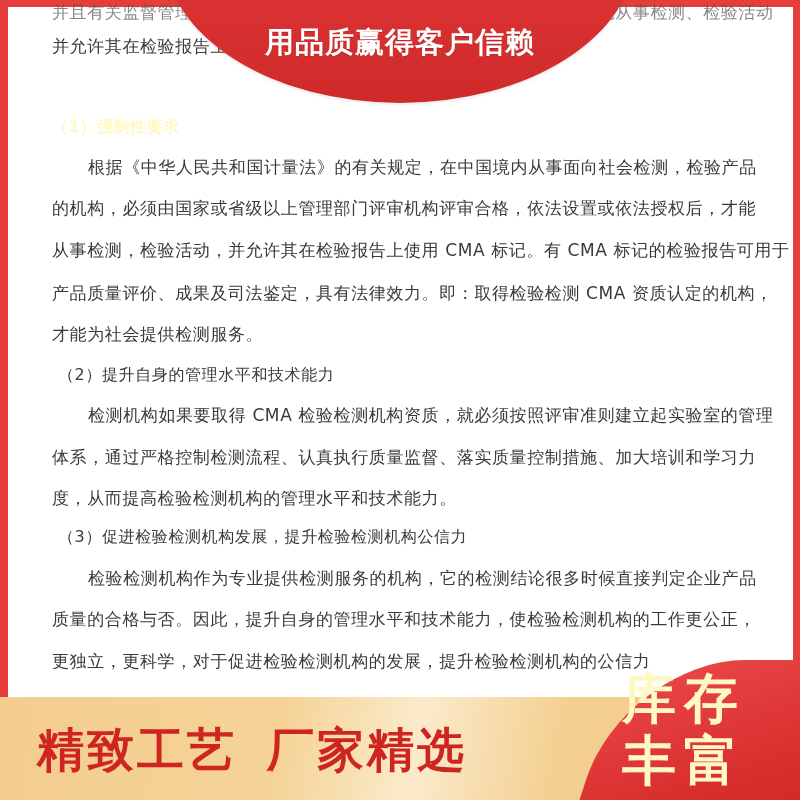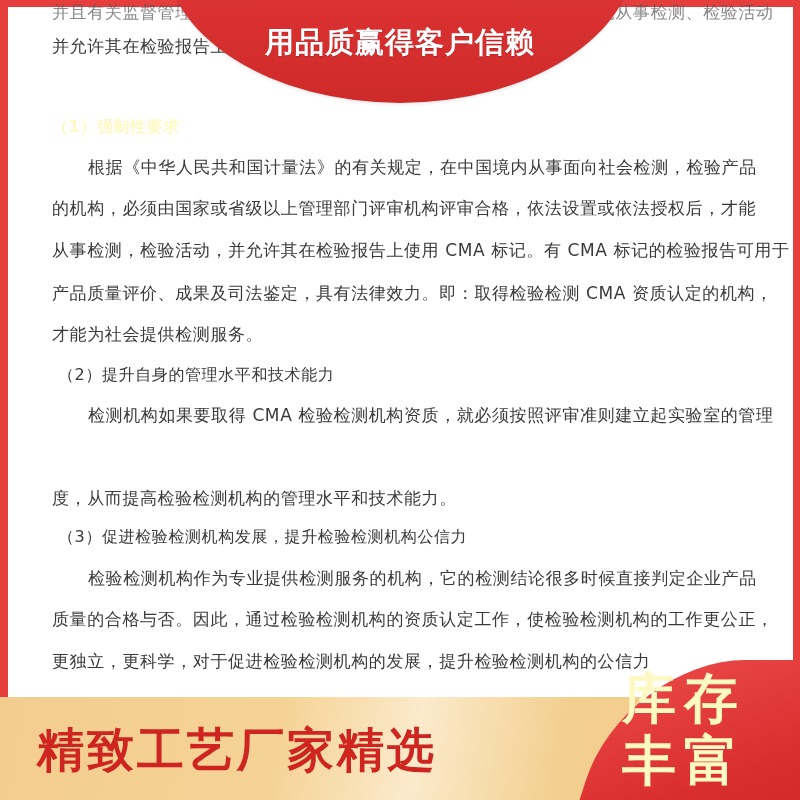--- a/index.html
+++ b/index.html
@@ -38,21 +38,21 @@
       color: #ffffff; font-size: 29px; font-weight: bold; letter-spacing: 1px;
       text-shadow: 0 1px 1px rgba(0,0,0,.15);
     }
     
     .bottom-banner {
       position: absolute; left: 0; top: 697px; width: 800px; height: 103px;
       background: linear-gradient(100deg, #f3cd8f 0%, #f5d396 35%, #fbeacb 52%, #f3cf8f 70%, #f2c98a 100%);
     }
     .bottom-slogan {
       position: absolute; left: 37px; top: 715px; height: 70px;
-      display: flex; align-items: center; 
+      display: flex; align-items: center; gap: 30px;
       color: #cf2521; font-size: 47px; font-weight: bold; letter-spacing: 3px;
     }
     .stock-panel {
       position: absolute; left: 560px; top: 660px; width: 300px; height: 200px;
       background: linear-gradient(160deg, #ec4a4a 0%, #d92e2e 55%, #c92222 100%);
       border-radius: 120px 0 0 0;
       transform: skewX(-18deg);
       transform-origin: bottom left;
     }
     .stock-text {
@@ -72,24 +72,25 @@
     <div class="line faded" style="top:2px; left:52px;">并且有关监督管理部门评审机构评审合格，依法设置或依法授权后，才能从事检测、检验活动</div>
     <div class="line" style="top:36px; left:52px;">并允许其在检验报告上使用</div>
     <div class="line heading" style="top:117px;">（1）强制性要求</div>
     <div class="line" style="top:198px;">的机构，必须由国家或省级以上管理部门评审机构评审合格，依法设置或依法授权后，才能</div>
     <div class="line indent" style="top:157px;">根据《中华人民共和国计量法》的有关规定，在中国境内从事面向社会检测，检验产品</div>
     <div class="line" style="top:240px;">从事检测，检验活动，并允许其在检验报告上使用 CMA 标记。有 CMA 标记的检验报告可用于</div>
     <div class="line" style="top:283px;">产品质量评价、成果及司法鉴定，具有法律效力。即：取得检验检测 CMA 资质认定的机构，</div>
     <div class="line" style="top:324px;">才能为社会提供检测服务。</div>
     <div class="line sub" style="top:365px;">（2）提升自身的管理水平和技术能力</div>
     <div class="line indent" style="top:405px;">检测机构如果要取得 CMA 检验检测机构资质，就必须按照评审准则建立起实验室的管理</div>
+    <div class="line" style="top:447px;">体系，通过严格控制检测流程、认真执行质量监督、落实质量控制措施、加大培训和学习力</div>
     <div class="line" style="top:488px;text-align:center;">度，从而提高检验检测机构的管理水平和技术能力。</div>
     <div class="line sub" style="top:527px;">（3）促进检验检测机构发展，提升检验检测机构公信力</div>
     <div class="line indent" style="top:568px;">检验检测机构作为专业提供检测服务的机构，它的检测结论很多时候直接判定企业产品</div>
-    <div class="line" style="top:609px;">质量的合格与否。因此，通过检验检测机构的资质认定工作，使检验检测机构的工作更公正，</div>
+    <div class="line" style="top:609px;">质量的合格与否。因此，提升自身的管理水平和技术能力，使检验检测机构的工作更公正，</div>
     <div class="line" style="top:651px;">更独立，更科学，对于促进检验检测机构的发展，提升检验检测机构的公信力</div>
   </div>
 
   <div class="top-badge">
     <span>用品质赢得客户信赖</span>
   </div>
 
   <div class="bottom-banner"></div>
   <div class="bottom-slogan">
     <span>精致工艺</span>

